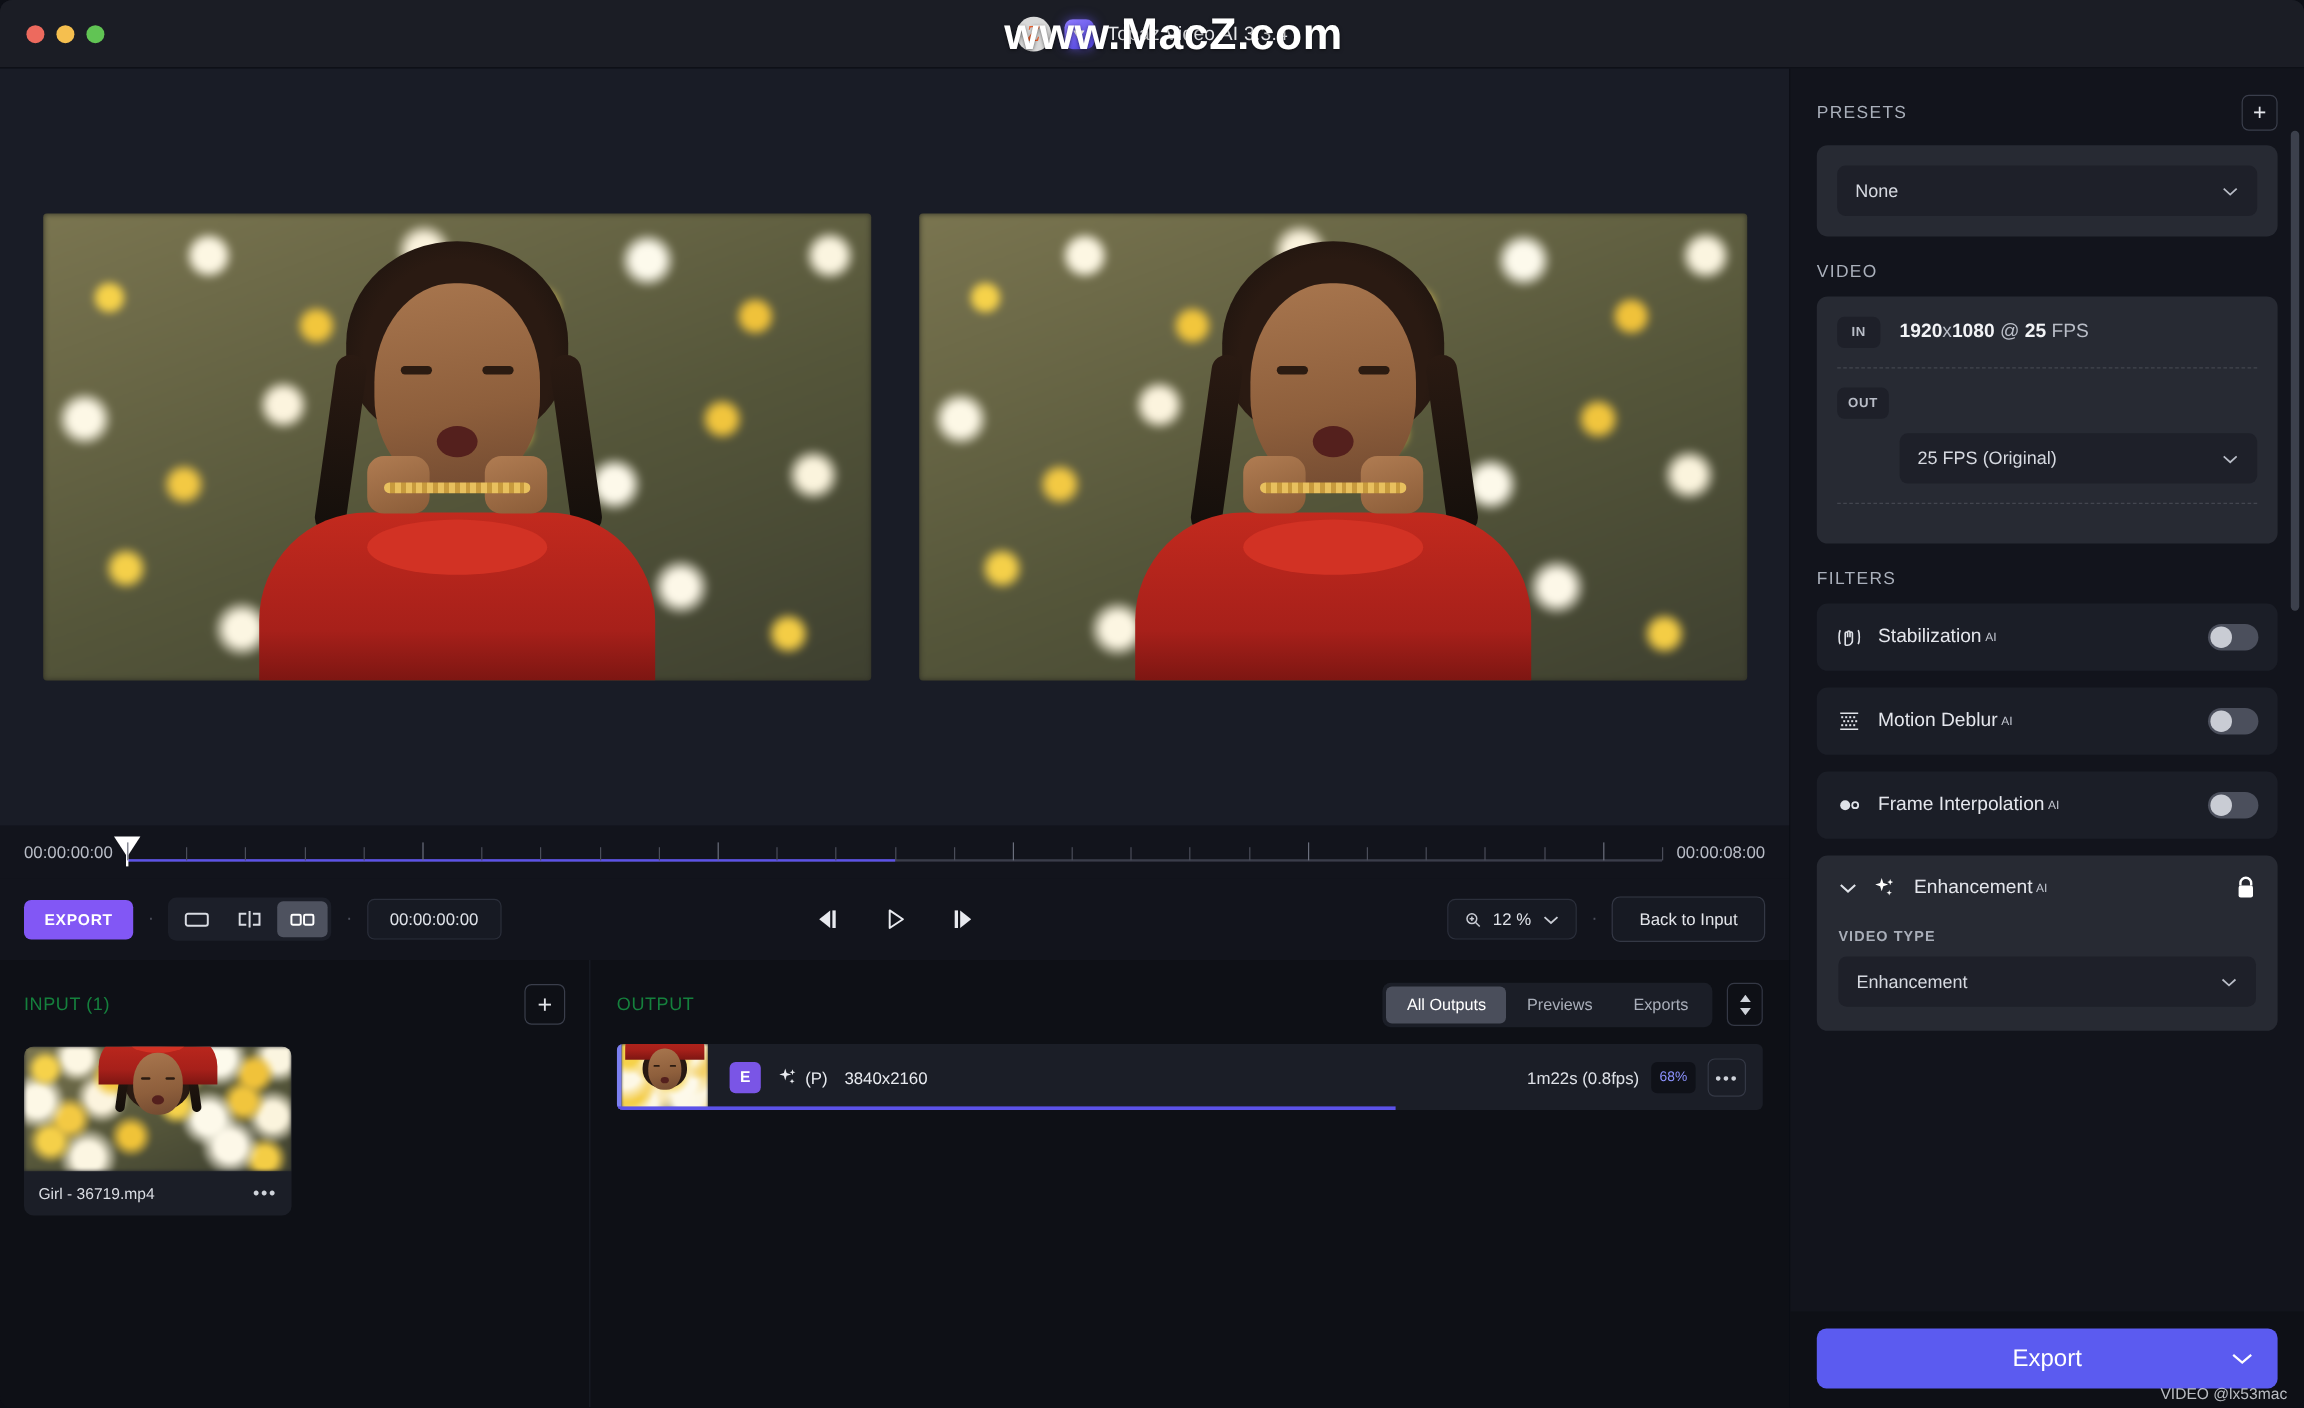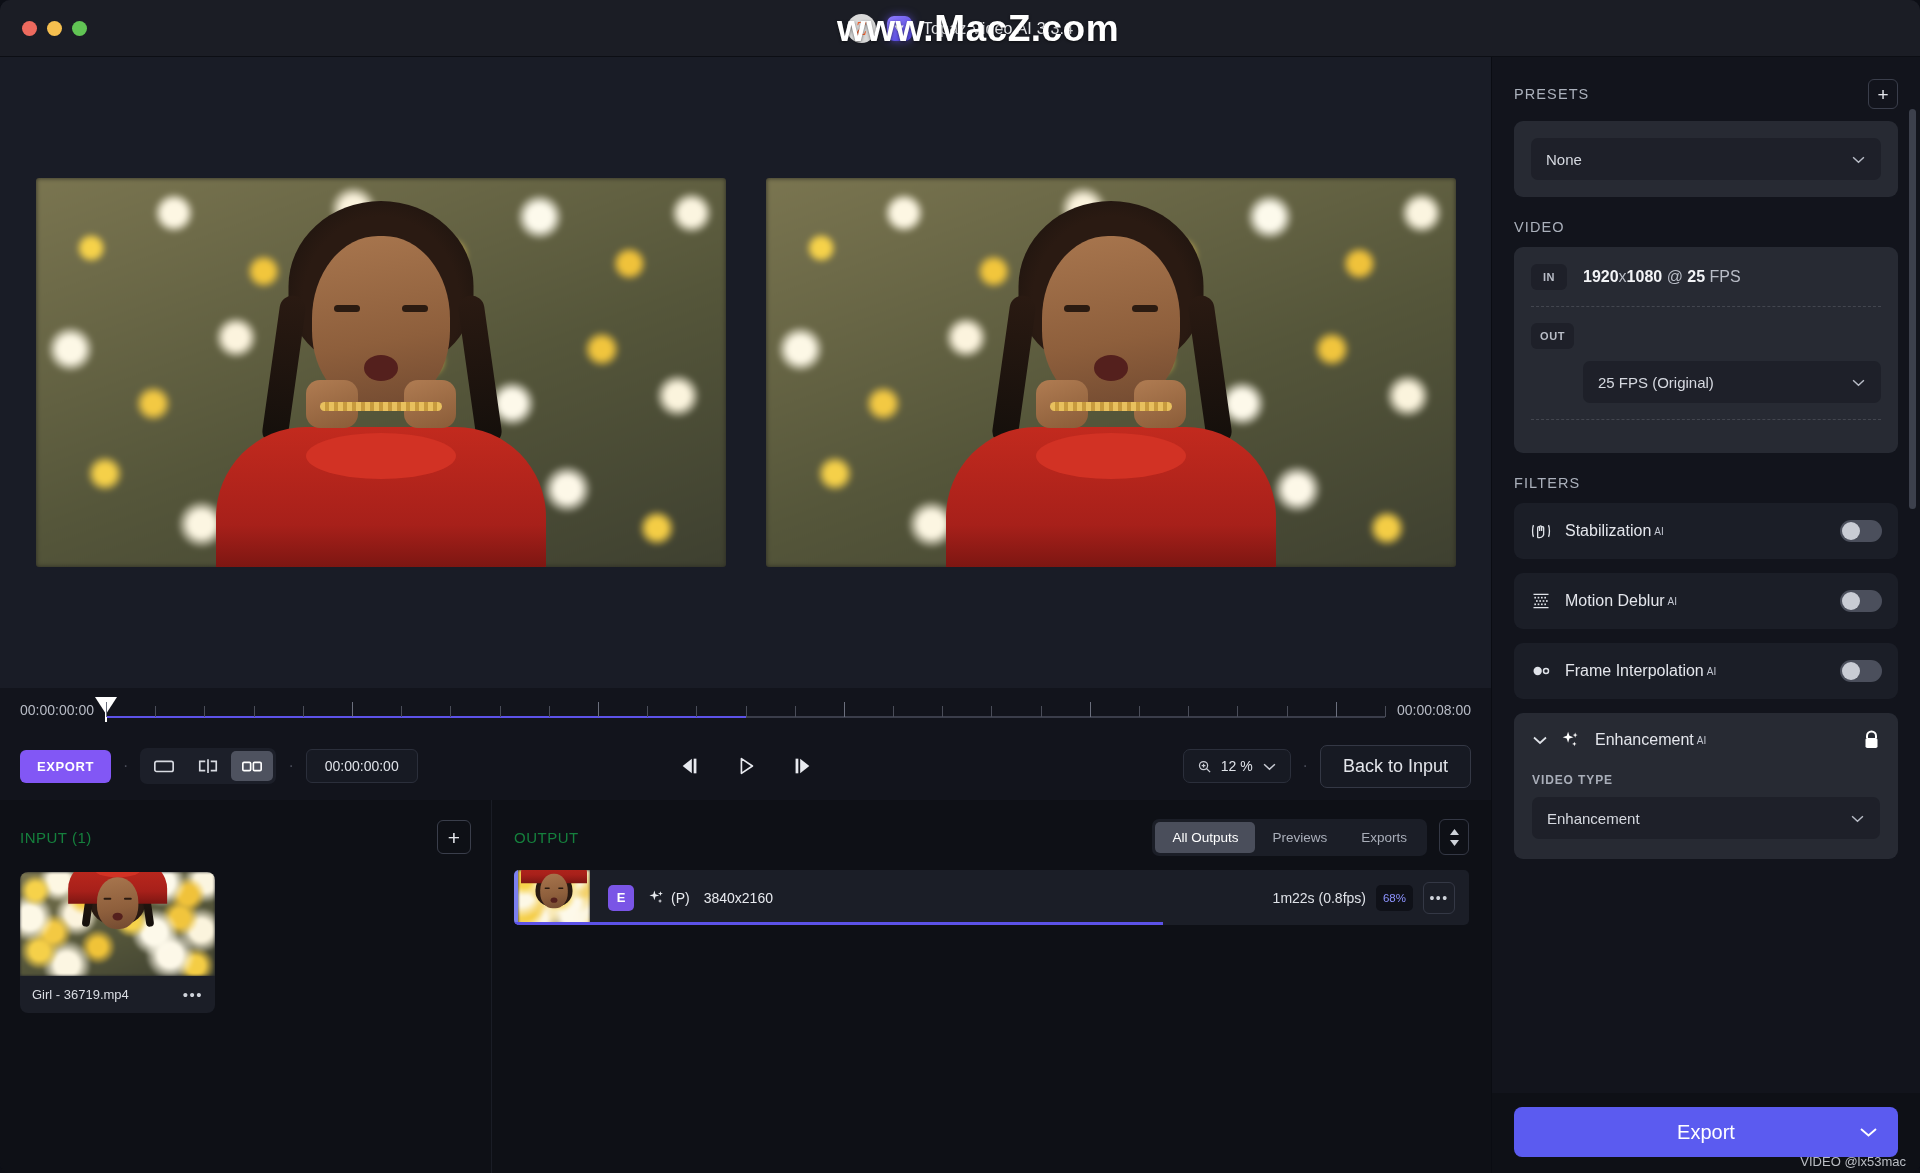--- a/index.html
+++ b/index.html
@@ -181,32 +181,32 @@
                align-items: center; justify-content: center; gap: 34px;
                pointer-events: none; }
   .transport > * { pointer-events: auto; }
   .tbtn svg { width: 22px; height: 22px; display: block; }
   .right-tools { margin-left: auto; display: flex; align-items: center; gap: 10px; }
   .zoom-box { display: flex; align-items: center; gap: 9px;
               background: #171a23; border: 1px solid #2b2f3b; border-radius: 7px;
               padding: 8px 13px; font-size: 14px; color: #dfe2e8; }
   .zoom-box svg { width: 15px; height: 15px; }
   .btn-outline { background: #171a23; border: 1px solid #343845; border-radius: 7px;
-                 padding: 10px 22px; font-size: 18px; color: #e3e5ea; }
+                 padding: 10px 22px; font-size: 14px; color: #e3e5ea; }
 
   
   .bottom { flex: 1; display: flex; min-height: 0; background: #0e1016; }
   .input-panel { width: 492px; min-width: 492px; border-right: 1px solid #1a1d26;
                  padding: 18px 20px; }
   .panel-head { display: flex; align-items: center; height: 38px; }
   .panel-title { font-size: 15px; color: #15803d; letter-spacing: .5px; }
   .plus-btn { margin-left: auto; width: 34px; height: 34px; border-radius: 6px;
               border: 1px solid #3a3e4b; display: flex; align-items: center;
               justify-content: center; color: #e3e5ea; font-size: 21px; line-height: 1; }
-  .thumb-card { width: 195px; background: #1b1e27; border-radius: 8px;
+  .thumb-card { width: 223px; background: #1b1e27; border-radius: 8px;
                 overflow: hidden; margin-top: 16px; }
   .thumb-img { width: 100%; height: 104px; position: relative; overflow: hidden; }
   .thumb-img .flowers { filter: blur(1.6px); }
   .thumb-meta { display: flex; align-items: center; padding: 10px 12px; }
   .thumb-name { font-size: 13px; color: #dadde3; }
   .dots { margin-left: auto; color: #cfd3da; font-size: 15px; letter-spacing: 1.5px; }
 
   .output-panel { flex: 1; padding: 18px 22px; min-width: 0; }
   .tabs { margin-left: auto; display: flex; background: #1b1e27;
           border-radius: 7px; padding: 3px; }

